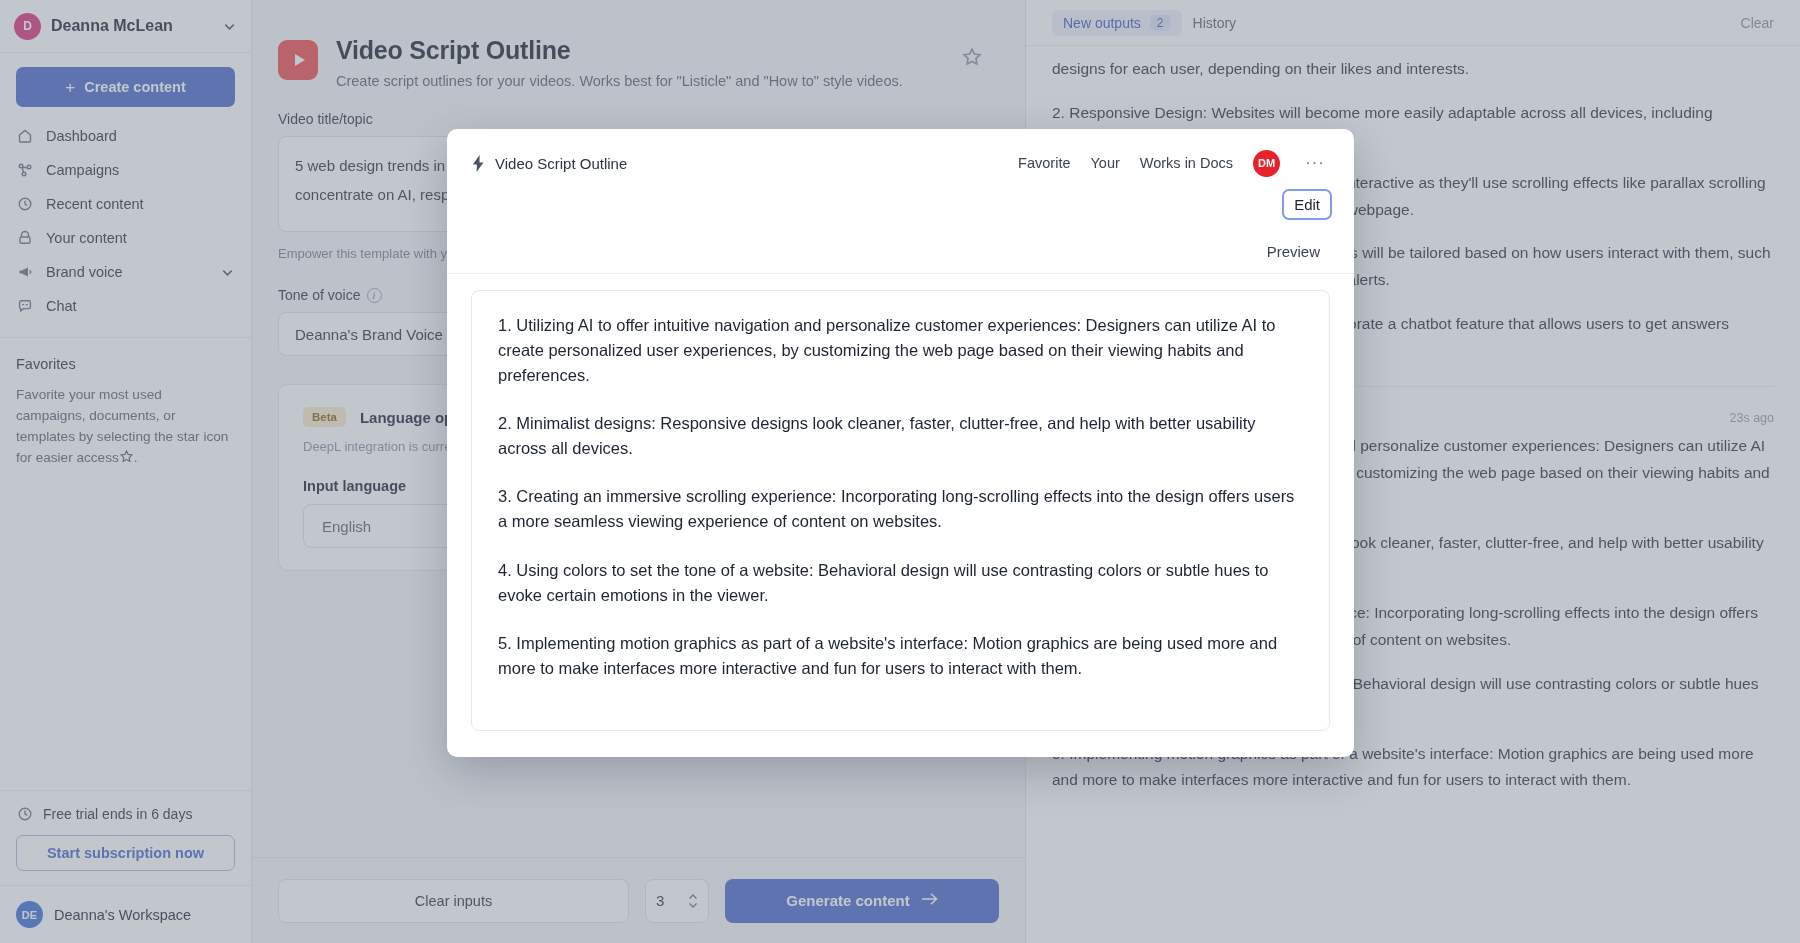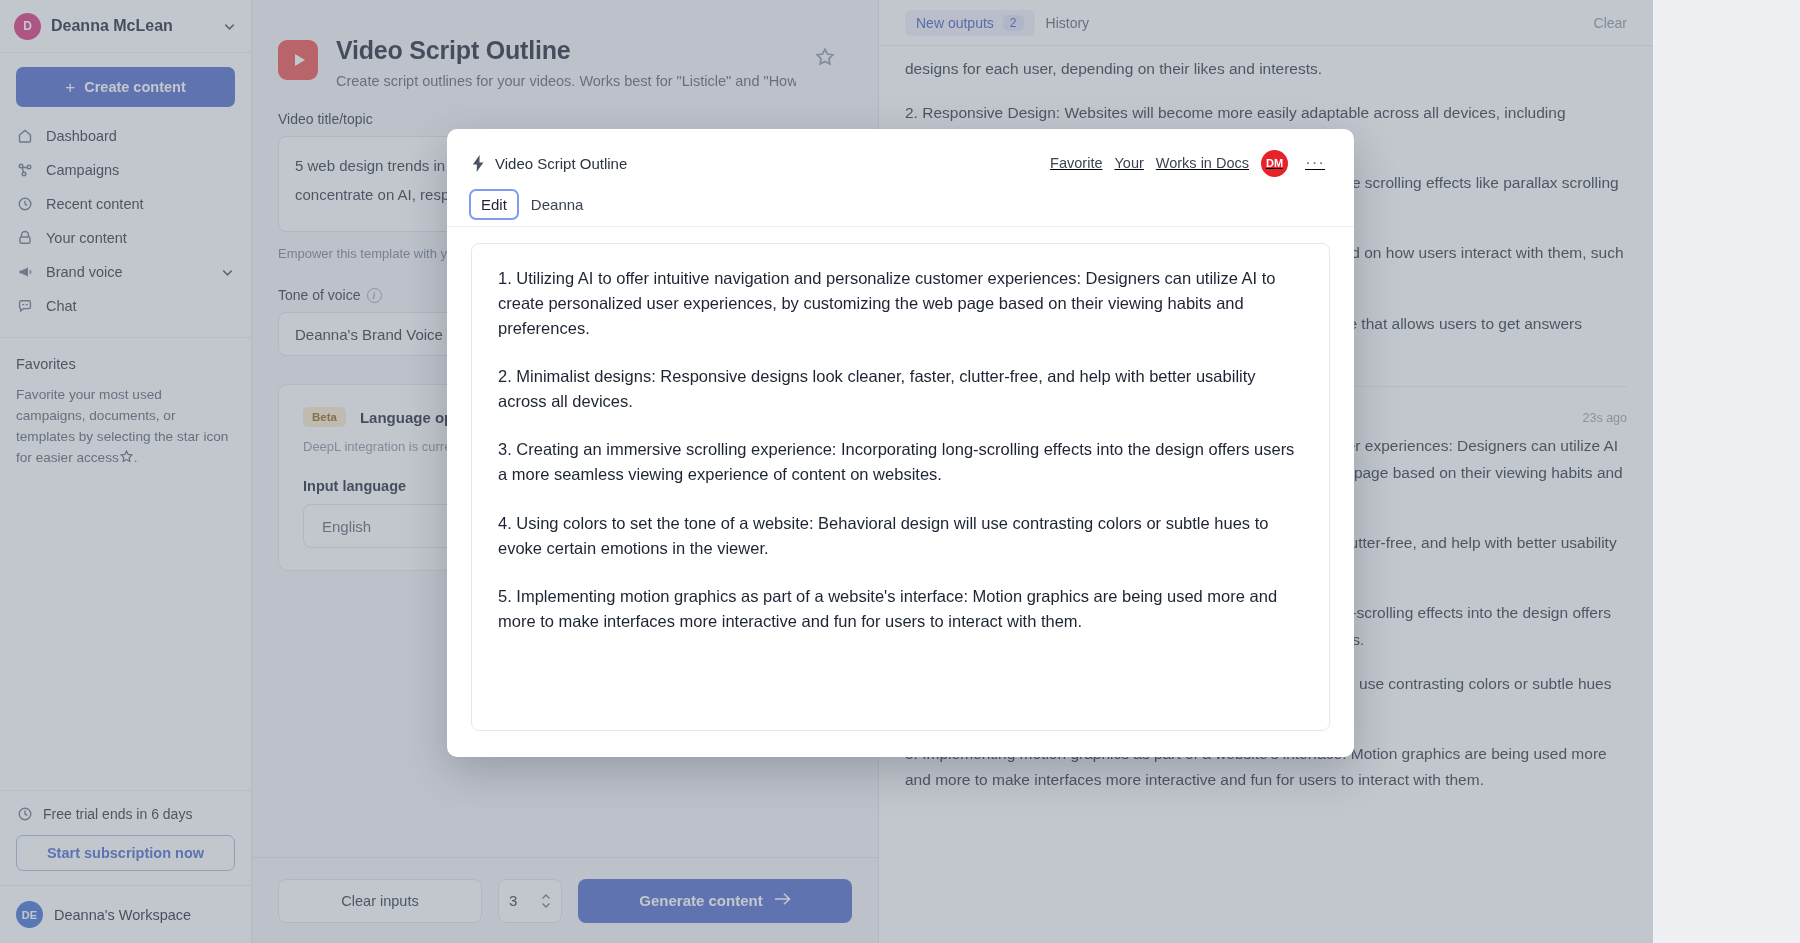--- a/index.html
+++ b/index.html
@@ -4,21 +4,21 @@
 <style>
   * { box-sizing: border-box; margin: 0; padding: 0; }
   html, body {
     width: 1800px; height: 943px;
     font-family: "Liberation Sans", sans-serif;
     background: #eef0f4;
     overflow: hidden;
   }
   #app {
     position: relative;
-    width: 1653px; height: 943px;
+    width: 1800px; height: 943px;
   }
 
   
   .base-layer {
     position: absolute; inset: 0;
     display: flex;
   }
 
   
   .sidebar {
@@ -304,41 +304,42 @@
   .modal-head {
     display: flex; align-items: center;
     padding: 20px 24px 0 24px; gap: 10px;
   }
   .modal-title {
     display: flex; align-items: center; gap: 9px;
     font-size: 15px; color: #2c3440; font-weight: 500;
   }
   .bolt { color: #4a5263; display: flex; }
   .modal-actions {
-    margin-left: auto; display: flex; align-items: center; gap: 12px; text-decoration: underline;
+    margin-left: auto; display: flex; align-items: center; gap: 20px;
   }
   .modal-action {
     font-size: 14.5px; color: #3b4352; cursor: pointer; white-space: nowrap;
   }
   .avatar-red {
     width: 27px; height: 27px; border-radius: 50%;
     background: #e8222b; color: #fff;
     font-size: 11px; font-weight: 700;
     display: flex; align-items: center; justify-content: center;
   }
   .kebab {
     width: 30px; height: 28px; border-radius: 6px;
     display: flex; align-items: center; justify-content: center;
     color: #6b7384; font-size: 17px; letter-spacing: 1px;
     cursor: pointer; line-height: 0;
   }
   .modal-tabs {
-    display: flex; align-items: flex-end; gap: 4px;
+    display: flex; align-items: flex-end; gap: 12px;
     padding: 14px 24px 0 24px;
     border-bottom: 1px solid #eceef2;
+    flex-direction: column;
   }
   .m-tab {
     font-size: 15px; color: #3b4352; padding: 5px 10px;
     cursor: pointer; border-radius: 5px; margin-bottom: 8px;
   }
   .m-tab.active {
     outline: 2px solid #7f9ded; color: #1d2433;
   }
   .modal-body {
     flex: 1; padding: 16px 24px 26px 24px; overflow: hidden;
@@ -592,21 +593,21 @@
         <span class="modal-action">Favorite</span>
         <span class="modal-action">Your</span>
         <span class="modal-action">Works in Docs</span>
         <span class="avatar-red">DM</span>
         <span class="kebab">···</span>
       </div>
     </div>
 
     <div class="modal-tabs">
       <div class="m-tab active">Edit</div>
-      <div class="m-tab">Deanna</div>
+      <div class="m-tab">Preview</div>
     </div>
 
     <div class="modal-body">
       <div class="editor">
         <div class="ed-p">1. Utilizing AI to offer intuitive navigation and personalize customer experiences: Designers can utilize AI to create personalized user experiences, by customizing the web page based on their viewing habits and preferences.</div>
         <div class="ed-p">2. Minimalist designs: Responsive designs look cleaner, faster, clutter-free, and help with better usability across all devices.</div>
         <div class="ed-p">3. Creating an immersive scrolling experience: Incorporating long-scrolling effects into the design offers users a more seamless viewing experience of content on websites.</div>
         <div class="ed-p">4. Using colors to set the tone of a website: Behavioral design will use contrasting colors or subtle hues to evoke certain emotions in the viewer.</div>
         <div class="ed-p">5. Implementing motion graphics as part of a website's interface: Motion graphics are being used more and more to make interfaces more interactive and fun for users to interact with them.</div>
       </div>

